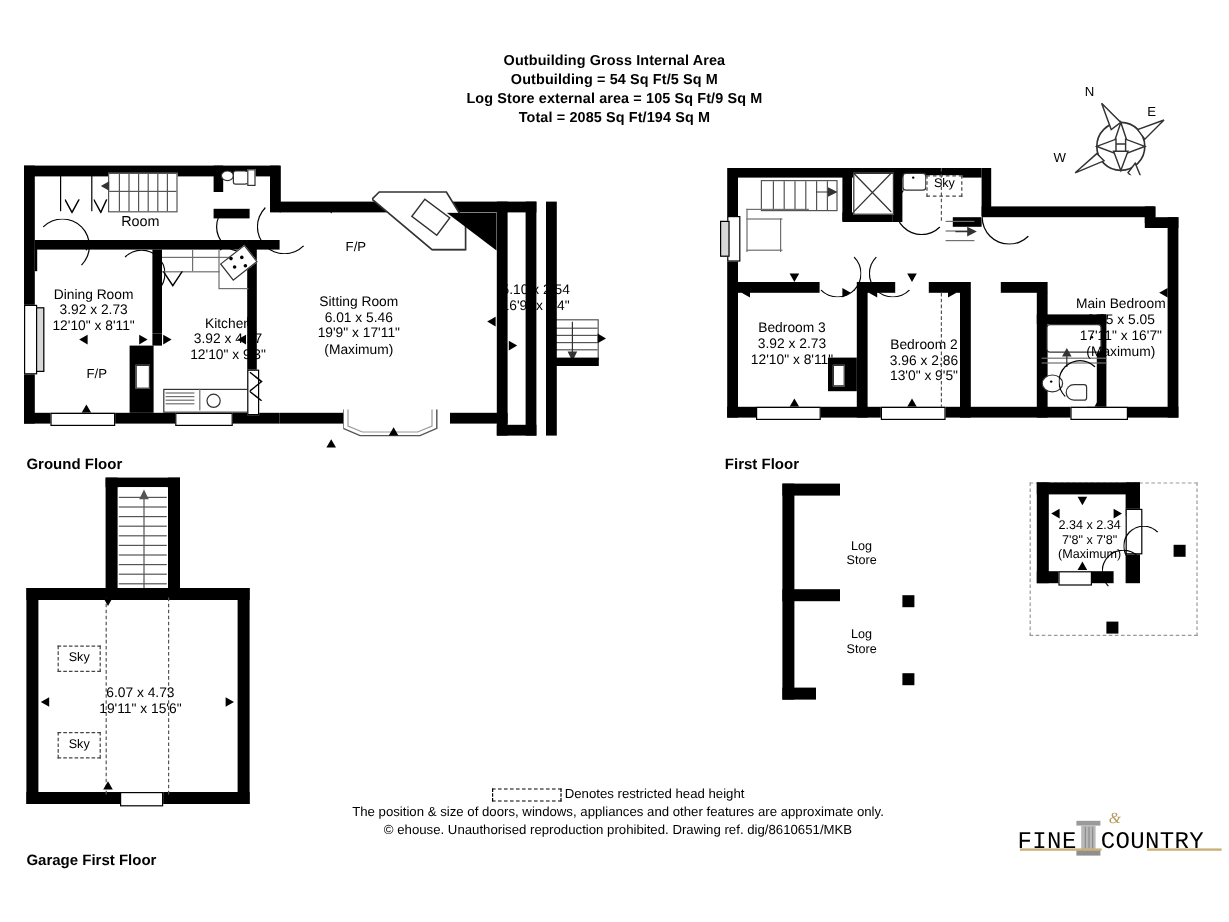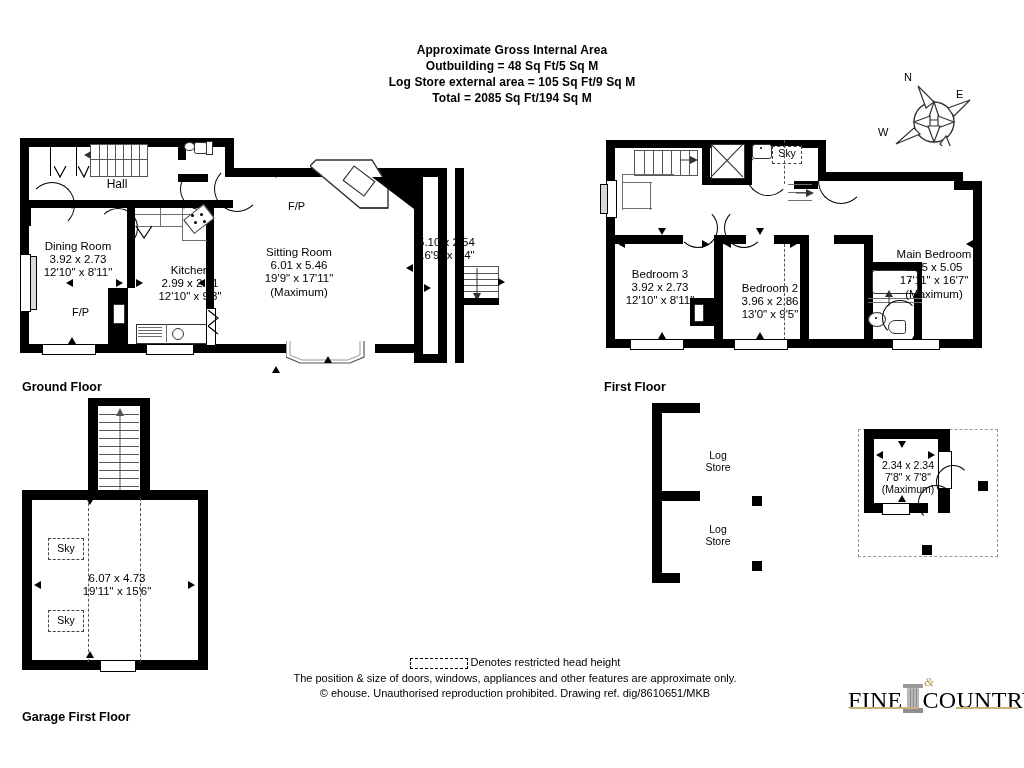--- a/index.html
+++ b/index.html
@@ -59,40 +59,40 @@
   .fx{position:absolute;border:1px solid #333;background:#fff;}
   .fx-r{border-radius:50%;}
   .dot{position:absolute;background:#000;}
 
   
   .compass{position:absolute;}
   .compass .c-lbl{position:absolute;font-size:11px;}
 
   
   .logo{position:absolute;display:flex;align-items:flex-end;}
-  .logo-txt{font-family:Liberation Serif, serif;font-size:24px;letter-spacing:.3px;}
+  .logo-txt{font-family:Liberation Mono, monospace;font-size:20px;letter-spacing:.3px;}
   .logo-amp{font-family:"Liberation Serif", serif;font-size:13px;font-style:italic;color:#b59a57;}
   .logo-rule{position:absolute;height:2px;background:#c9b27a;}
   .col{position:relative;width:20px;height:30px;}
   .col .cap{position:absolute;left:0;top:0;width:20px;height:4px;background:#9a9a9a;}
   .col .shaft{position:absolute;left:4px;top:4px;width:12px;height:20px;background:#b8b8b8;}
   .col .base{position:absolute;left:0;top:24px;width:20px;height:5px;background:#8f8f8f;}
   .col .flute{position:absolute;top:5px;width:1px;height:18px;background:#8d8d8d;}
 
   .restricted-swatch{display:inline-block;width:56px;height:9px;border:1px dashed #000;
      vertical-align:middle;margin-right:3px;}
 </style>
 </head>
 <body>
 
 <div class="stage">
 
   <div class="abs" style="left:0;top:40px;width:1024px;">
-    <div class="hdr hdr-line" style="margin-top:3px;">Approximate Gross Internal Area</div>
-    <div class="hdr hdr-line" style="margin-top:2px;">Outbuilding = 48 Sq Ft/5 Sq M</div>
+    <div class="hdr hdr-line" style="margin-top:3px;">Outbuilding Gross Internal Area</div>
+    <div class="hdr hdr-line" style="margin-top:2px;">Outbuilding = 54 Sq Ft/5 Sq M</div>
     <div class="hdr hdr-line" style="margin-top:2px;">Log Store external area = 105 Sq Ft/9 Sq M</div>
     <div class="hdr hdr-line" style="margin-top:2px;">Total = 2085 Sq Ft/194 Sq M</div>
   </div>
 
   <div class="compass" style="left:878px;top:70px;width:112px;height:100px;">
     <svg width="112" height="100" viewBox="0 0 112 100">
       <circle cx="56" cy="52" r="20" fill="none" stroke="#333" stroke-width="1.4"></circle>
       <polygon points="56,32 50,50 62,50" fill="#fff" stroke="#333" stroke-width="1.2"></polygon>
       <polygon points="40,16 56,32 48,38" fill="#fff" stroke="#333" stroke-width="1.2"></polygon>
       <polygon points="76,52 60,46 60,58" fill="#fff" stroke="#333" stroke-width="1.2"></polygon>
@@ -129,21 +129,21 @@
     <div class="w" style="left:9px;top:62px;width:204px;height:8px;"></div>
     <div class="w" style="left:107px;top:70px;width:8px;height:70px;"></div>
     <div class="w" style="left:107px;top:140px;width:8px;height:10px;"></div>
 
     <div class="w" style="left:186px;top:62px;width:8px;height:145px;"></div>
 
     <div class="w" style="left:158px;top:0px;width:8px;height:22px;"></div>
     <div class="w" style="left:158px;top:36px;width:30px;height:8px;"></div>
     <div class="w" style="left:186px;top:0px;width:0px;height:0px;"></div>
 
-    <div class="abs roomlbl" style="left:62px;top:40px;width:70px;font-size:12px;">Hall</div>
+    <div class="abs roomlbl" style="left:62px;top:40px;width:70px;font-size:12px;">Room</div>
 
     <div class="swing tr" style="left:9px;top:44px;width:44px;height:44px;border-width:1.3px;"></div>
     <div class="thin" style="left:9px;top:62px;width:2px;height:26px;background:#000;"></div>
 
     <div class="stair" style="left:70px;top:6px;width:56px;height:31px;">
       <div class="tread" style="left:8px;top:0;width:1px;height:31px;"></div>
       <div class="tread" style="left:16px;top:0;width:1px;height:31px;"></div>
       <div class="tread" style="left:24px;top:0;width:1px;height:31px;"></div>
       <div class="tread" style="left:32px;top:0;width:1px;height:31px;"></div>
       <div class="tread" style="left:40px;top:0;width:1px;height:31px;"></div>
@@ -187,21 +187,21 @@
     <div class="abs fp" style="left:52px;top:168px;">F/P</div>
     <div class="w" style="left:88px;top:150px;width:20px;height:56px;"></div>
     <div class="fx" style="left:93px;top:166px;width:10px;height:18px;"></div>
 
     <div class="winw" style="left:0px;top:116px;width:9px;height:56px;"></div>
     <div class="win" style="left:10px;top:118px;width:5px;height:52px;"></div>
     <div class="winw" style="left:22px;top:206px;width:52px;height:9px;"></div>
 
     <div class="abs roomlbl" style="left:118px;top:126px;width:104px;">
       <div>Kitchen</div>
-      <div>2.99 x 2.81</div>
+      <div>3.92 x 4.27</div>
       <div>12'10" x 9'3"</div>
     </div>
     <div class="ar ar-r" style="left:116px;top:141px;"></div>
     <div class="ar ar-l" style="left:178px;top:141px;"></div>
     <div class="ar ar-d" style="left:160px;top:64px;"></div>
     <div class="ar ar-u" style="left:160px;top:199px;"></div>
 
     <div class="ln" style="left:115px;top:76px;width:72px;height:1px;"></div>
     <div class="ln" style="left:115px;top:88px;width:48px;height:1px;"></div>
     <div class="ln" style="left:140px;top:70px;width:1px;height:18px;"></div>
@@ -475,21 +475,21 @@
     </div>
     <div class="abs logstore" style="left:36px;top:120px;width:60px;">
       <div>Log</div>
       <div>Store</div>
     </div>
 
     <div class="dot" style="left:100px;top:93px;width:10px;height:10px;"></div>
     <div class="dot" style="left:100px;top:158px;width:10px;height:10px;"></div>
   </div>
 
-  <div class="abs" style="left:858px;top:423px;width:150px;height:140px;">
+  <div class="abs" style="left:858px;top:396px;width:150px;height:140px;">
 
     <div class="abs" style="left:0;top:6px;width:138px;height:126px;border:1px dashed #999;"></div>
 
     <div class="room" style="left:12px;top:14px;width:74px;height:68px;"></div>
     <div class="w" style="left:6px;top:6px;width:86px;height:10px;"></div>
     <div class="w" style="left:6px;top:6px;width:10px;height:84px;"></div>
     <div class="w" style="left:80px;top:6px;width:12px;height:28px;"></div>
     <div class="w" style="left:80px;top:62px;width:12px;height:28px;"></div>
     <div class="w" style="left:6px;top:80px;width:20px;height:10px;"></div>
     <div class="w" style="left:48px;top:80px;width:22px;height:10px;"></div>

